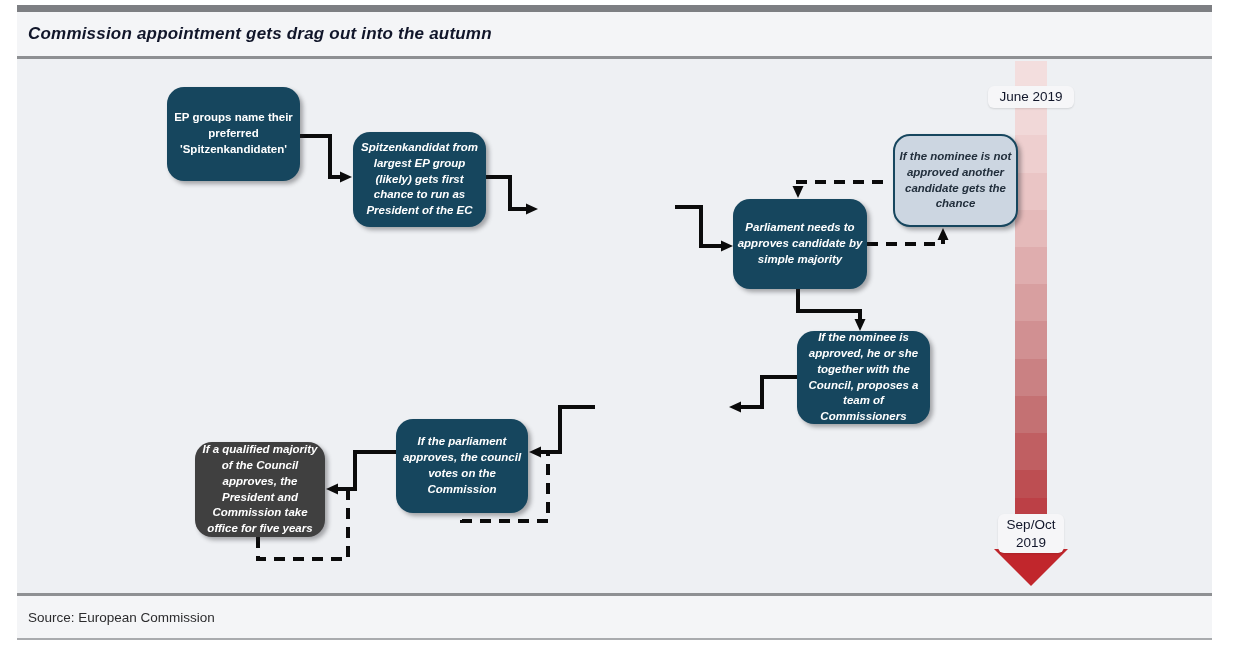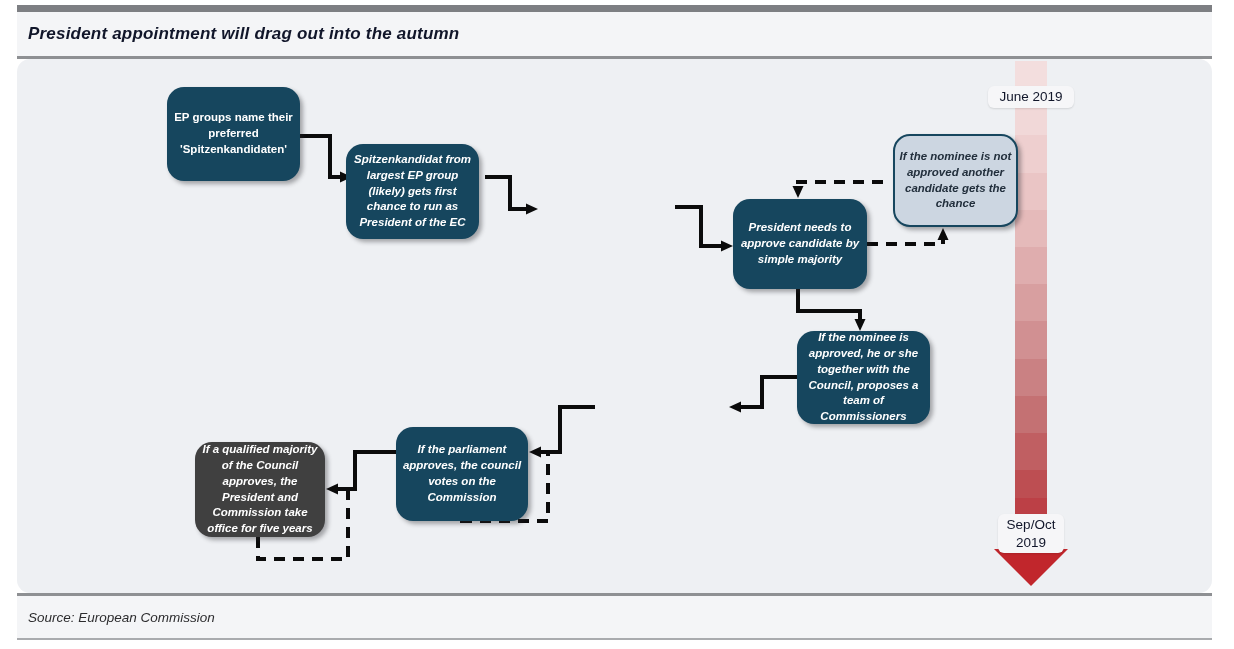--- a/index.html
+++ b/index.html
@@ -13,27 +13,27 @@
   .topbar { height:7px; background:#7d7f83; margin-top:5px; }
   .titlebar {
     background:#f4f5f7; height:44px;
     display:flex; align-items:center; padding-left:11px;
   }
   .title {
     font-size:17px; font-weight:700; font-style:italic;
     color:#11162a; letter-spacing:0.2px;
   }
   .rule { height:3px; background:#8e9093; }
-  .canvas { position:relative; height:534px; background:#eef0f3;border-radius:13px; }
+  .canvas { position:relative; height:534px; background:#eef0f3; }
   .rule2 { height:3px; background:#8e9093; }
   .sourcebar {
     background:#f4f5f7; height:42px;
     display:flex; align-items:center; padding-left:11px;
   }
-  .source { font-size:13.5px; font-style:italic; color:#2c2c2e; }
+  .source { font-size:13.5px; color:#2c2c2e; }
   .bottomrule { height:2px; background:#a9abae; }
 
   svg.arrows { position:absolute; left:0; top:0; z-index:2; }
 
   .node {
     position:absolute; z-index:3;
     border-radius:17px;
     display:flex; align-items:center; justify-content:center;
     text-align:center; padding:7px 2px;
     font-size:11.5px; font-weight:700; font-style:italic;
@@ -76,21 +76,21 @@
     border-top:37px solid #c1262c;
   }
 </style>
 </head>
 <body>
 
 <div class="frame">
   <div class="topbar"></div>
 
   <div class="titlebar">
-    <div class="title">President appointment will drag out into the autumn</div>
+    <div class="title">Commission appointment gets drag out into the autumn</div>
   </div>
 
   <div class="rule"></div>
 
   <div class="canvas">
 
     <div class="tl-bar"></div>
     <div class="tl-label start">June 2019</div>
     <div class="tl-label end">Sep/Oct 2019</div>
     <div class="tl-arrowhead"></div>
@@ -111,31 +111,31 @@
       <path d="M379 393 H338 V430 H320" fill="none" stroke="#0b0b0b" stroke-width="4" marker-end="url(#ah)"></path>
 
       <path d="M850 185 H926 V180" fill="none" stroke="#0b0b0b" stroke-width="4" stroke-dasharray="11 8" marker-end="url(#ah)"></path>
       <path d="M866 123 H781 V128" fill="none" stroke="#0b0b0b" stroke-width="4" stroke-dasharray="11 8" marker-end="url(#ah)"></path>
       <path d="M445 442 V462 H531 V395" fill="none" stroke="#0b0b0b" stroke-width="4" stroke-dasharray="11 8"></path>
       <path d="M241 478 V500 H331 V432" fill="none" stroke="#0b0b0b" stroke-width="4" stroke-dasharray="11 8"></path>
     </svg>
 
     <div class="node dark upright" style="left:150px; top:28px; width:133px; height:94px;">EP groups name their preferred 'Spitzenkandidaten'</div>
 
-    <div class="node dark" style="left:329px; top:73px; width:133px; height:95px;margin-top:12px;">Spitzenkandidat from largest EP group (likely) gets first chance to run as President of the EC</div>
+    <div class="node dark" style="left:336px; top:73px; width:133px; height:95px;">Spitzenkandidat from largest EP group (likely) gets first chance to run as President of the EC</div>
 
 
-    <div class="node dark" style="left:716px; top:140px; width:134px; height:90px;">President needs to approve candidate by simple majority</div>
+    <div class="node dark" style="left:716px; top:140px; width:134px; height:90px;">Parliament needs to approves candidate by simple majority</div>
 
     <div class="node light" style="left:876px; top:75px; width:125px; height:93px;">If the nominee is not approved another candidate gets the chance</div>
 
     <div class="node dark" style="left:780px; top:272px; width:133px; height:93px;">If the nominee is approved, he or she together with the Council, proposes a team of Commissioners</div>
 
 
-    <div class="node dark" style="left:379px; top:368px; width:132px; height:94px;text-align:center;">If the parliament approves, the council votes on the Commission</div>
+    <div class="node dark" style="left:379px; top:360px; width:132px; height:94px;text-align:center;">If the parliament approves, the council votes on the Commission</div>
 
     <div class="node red" style="left:178px; top:383px; width:130px; height:95px;">If a qualified majority of the Council approves, the President and Commission take office for five years</div>
 
   </div>
 
   <div class="rule2"></div>
 
   <div class="sourcebar">
     <div class="source">Source: European Commission</div>
   </div>

